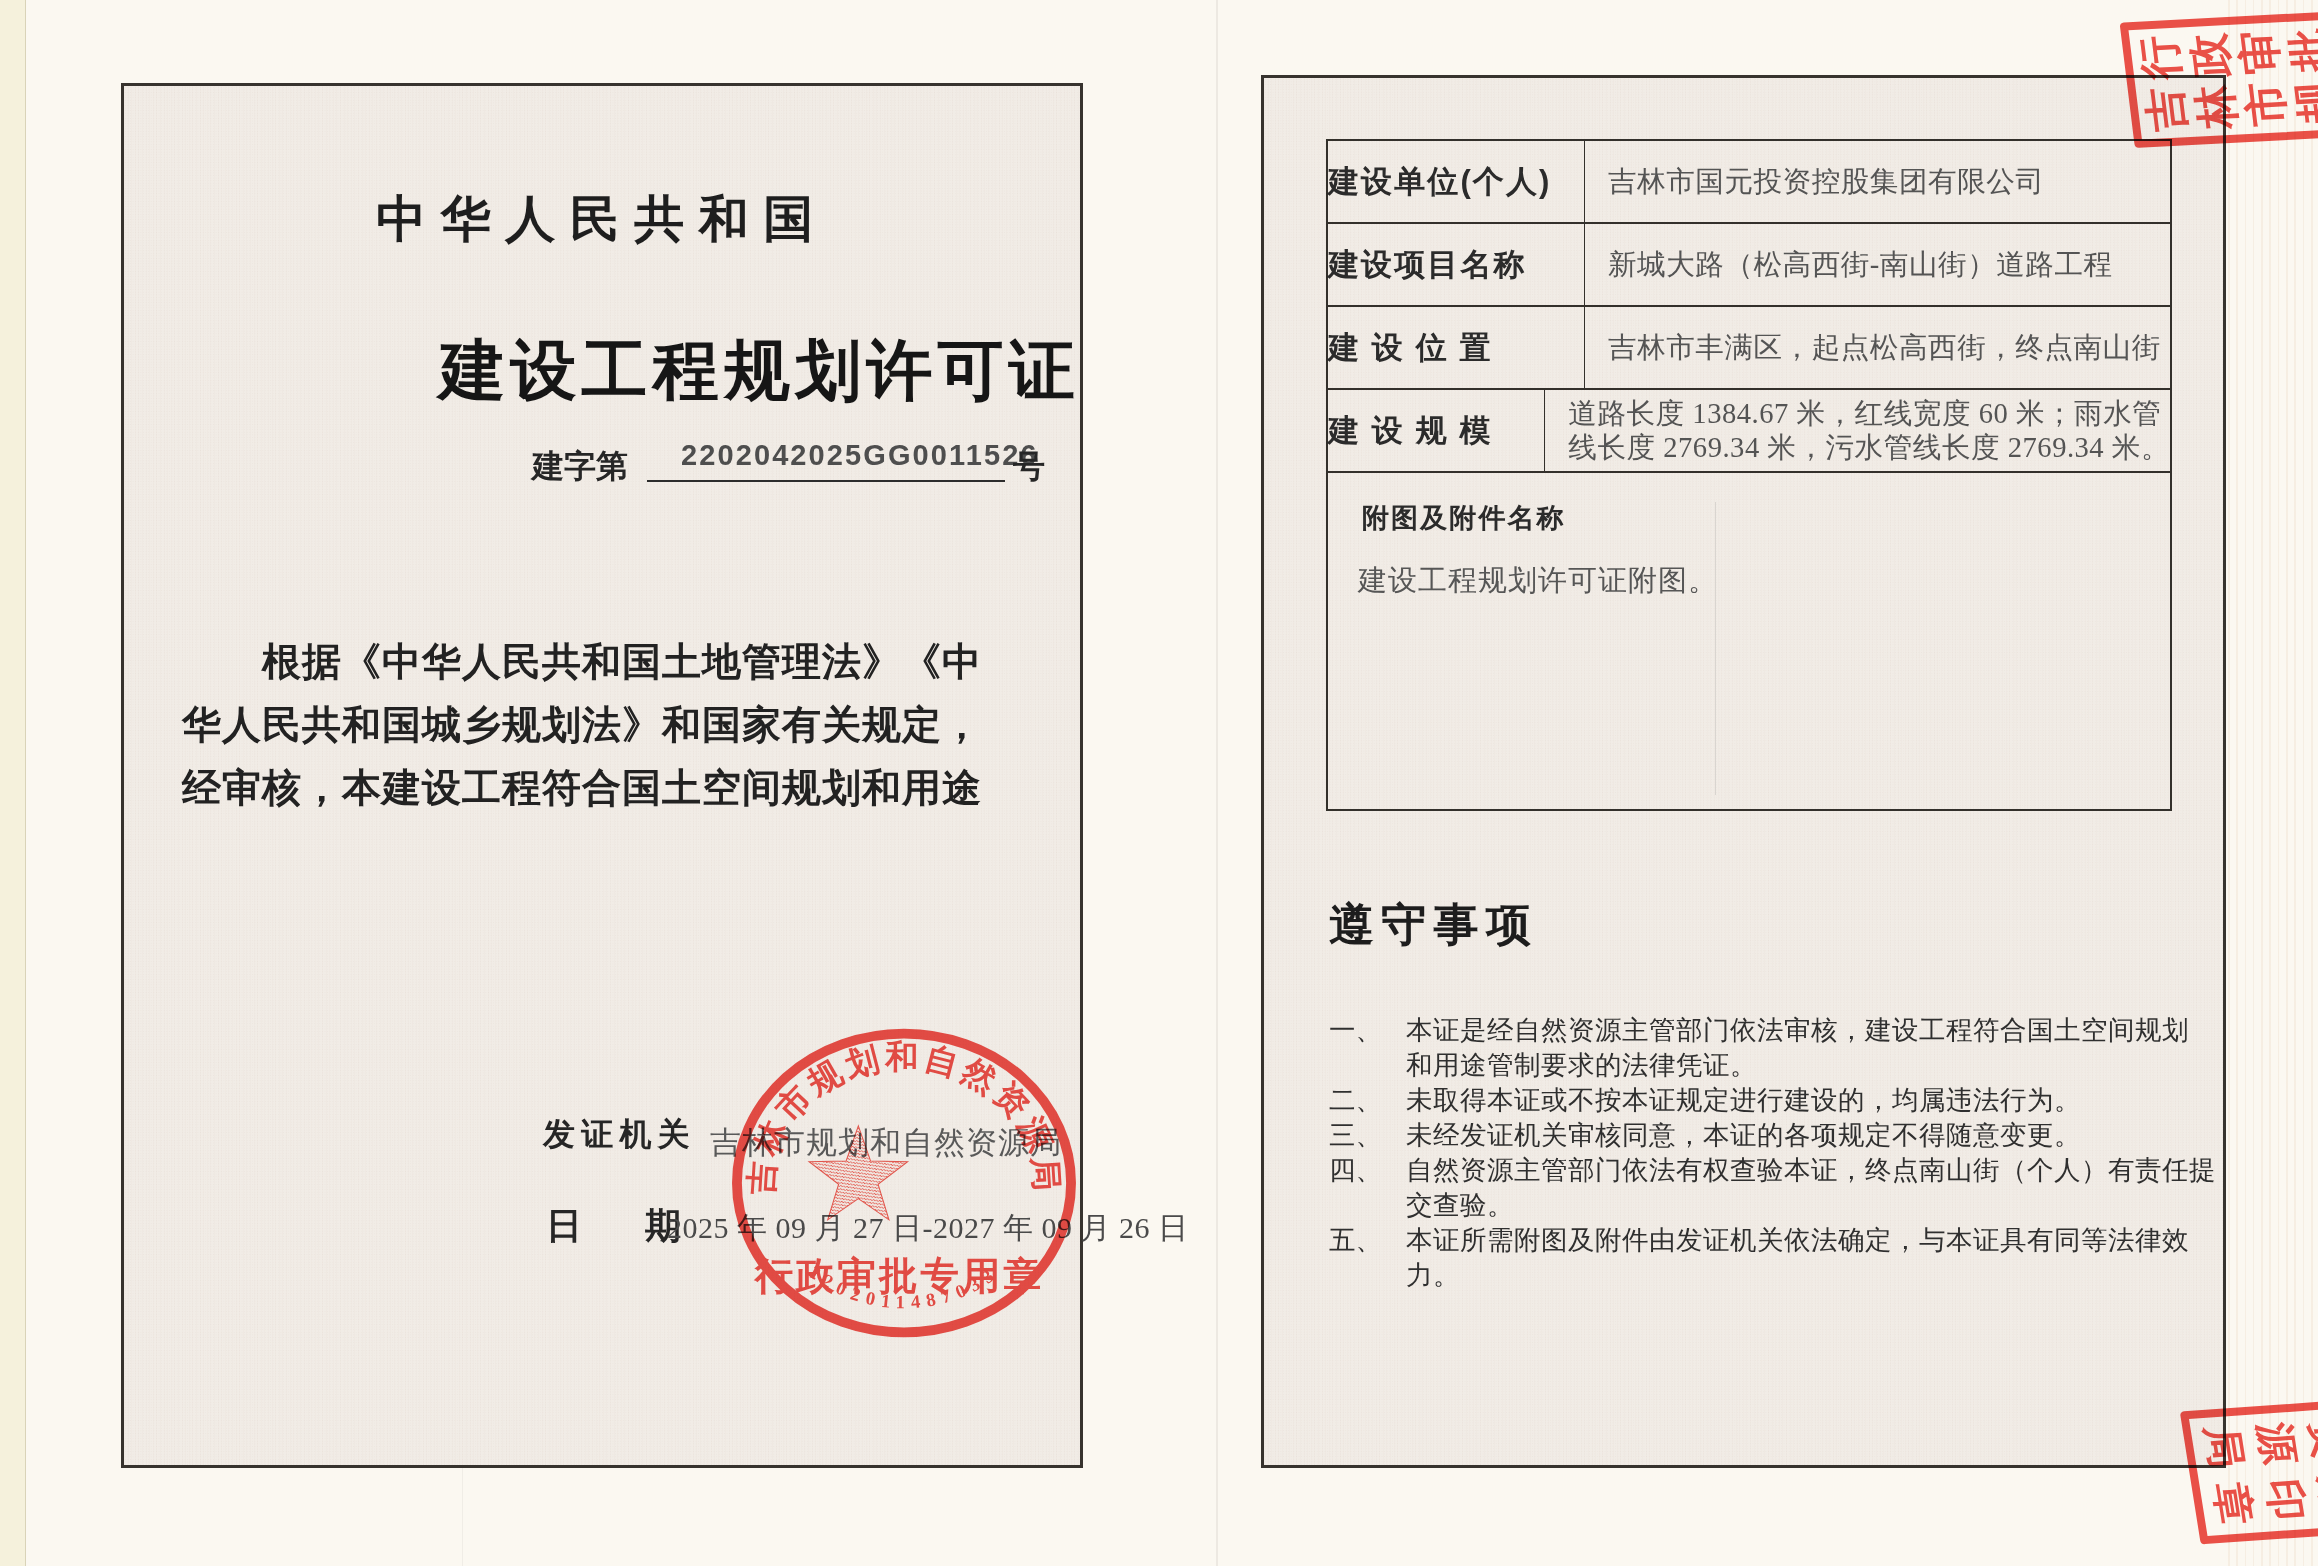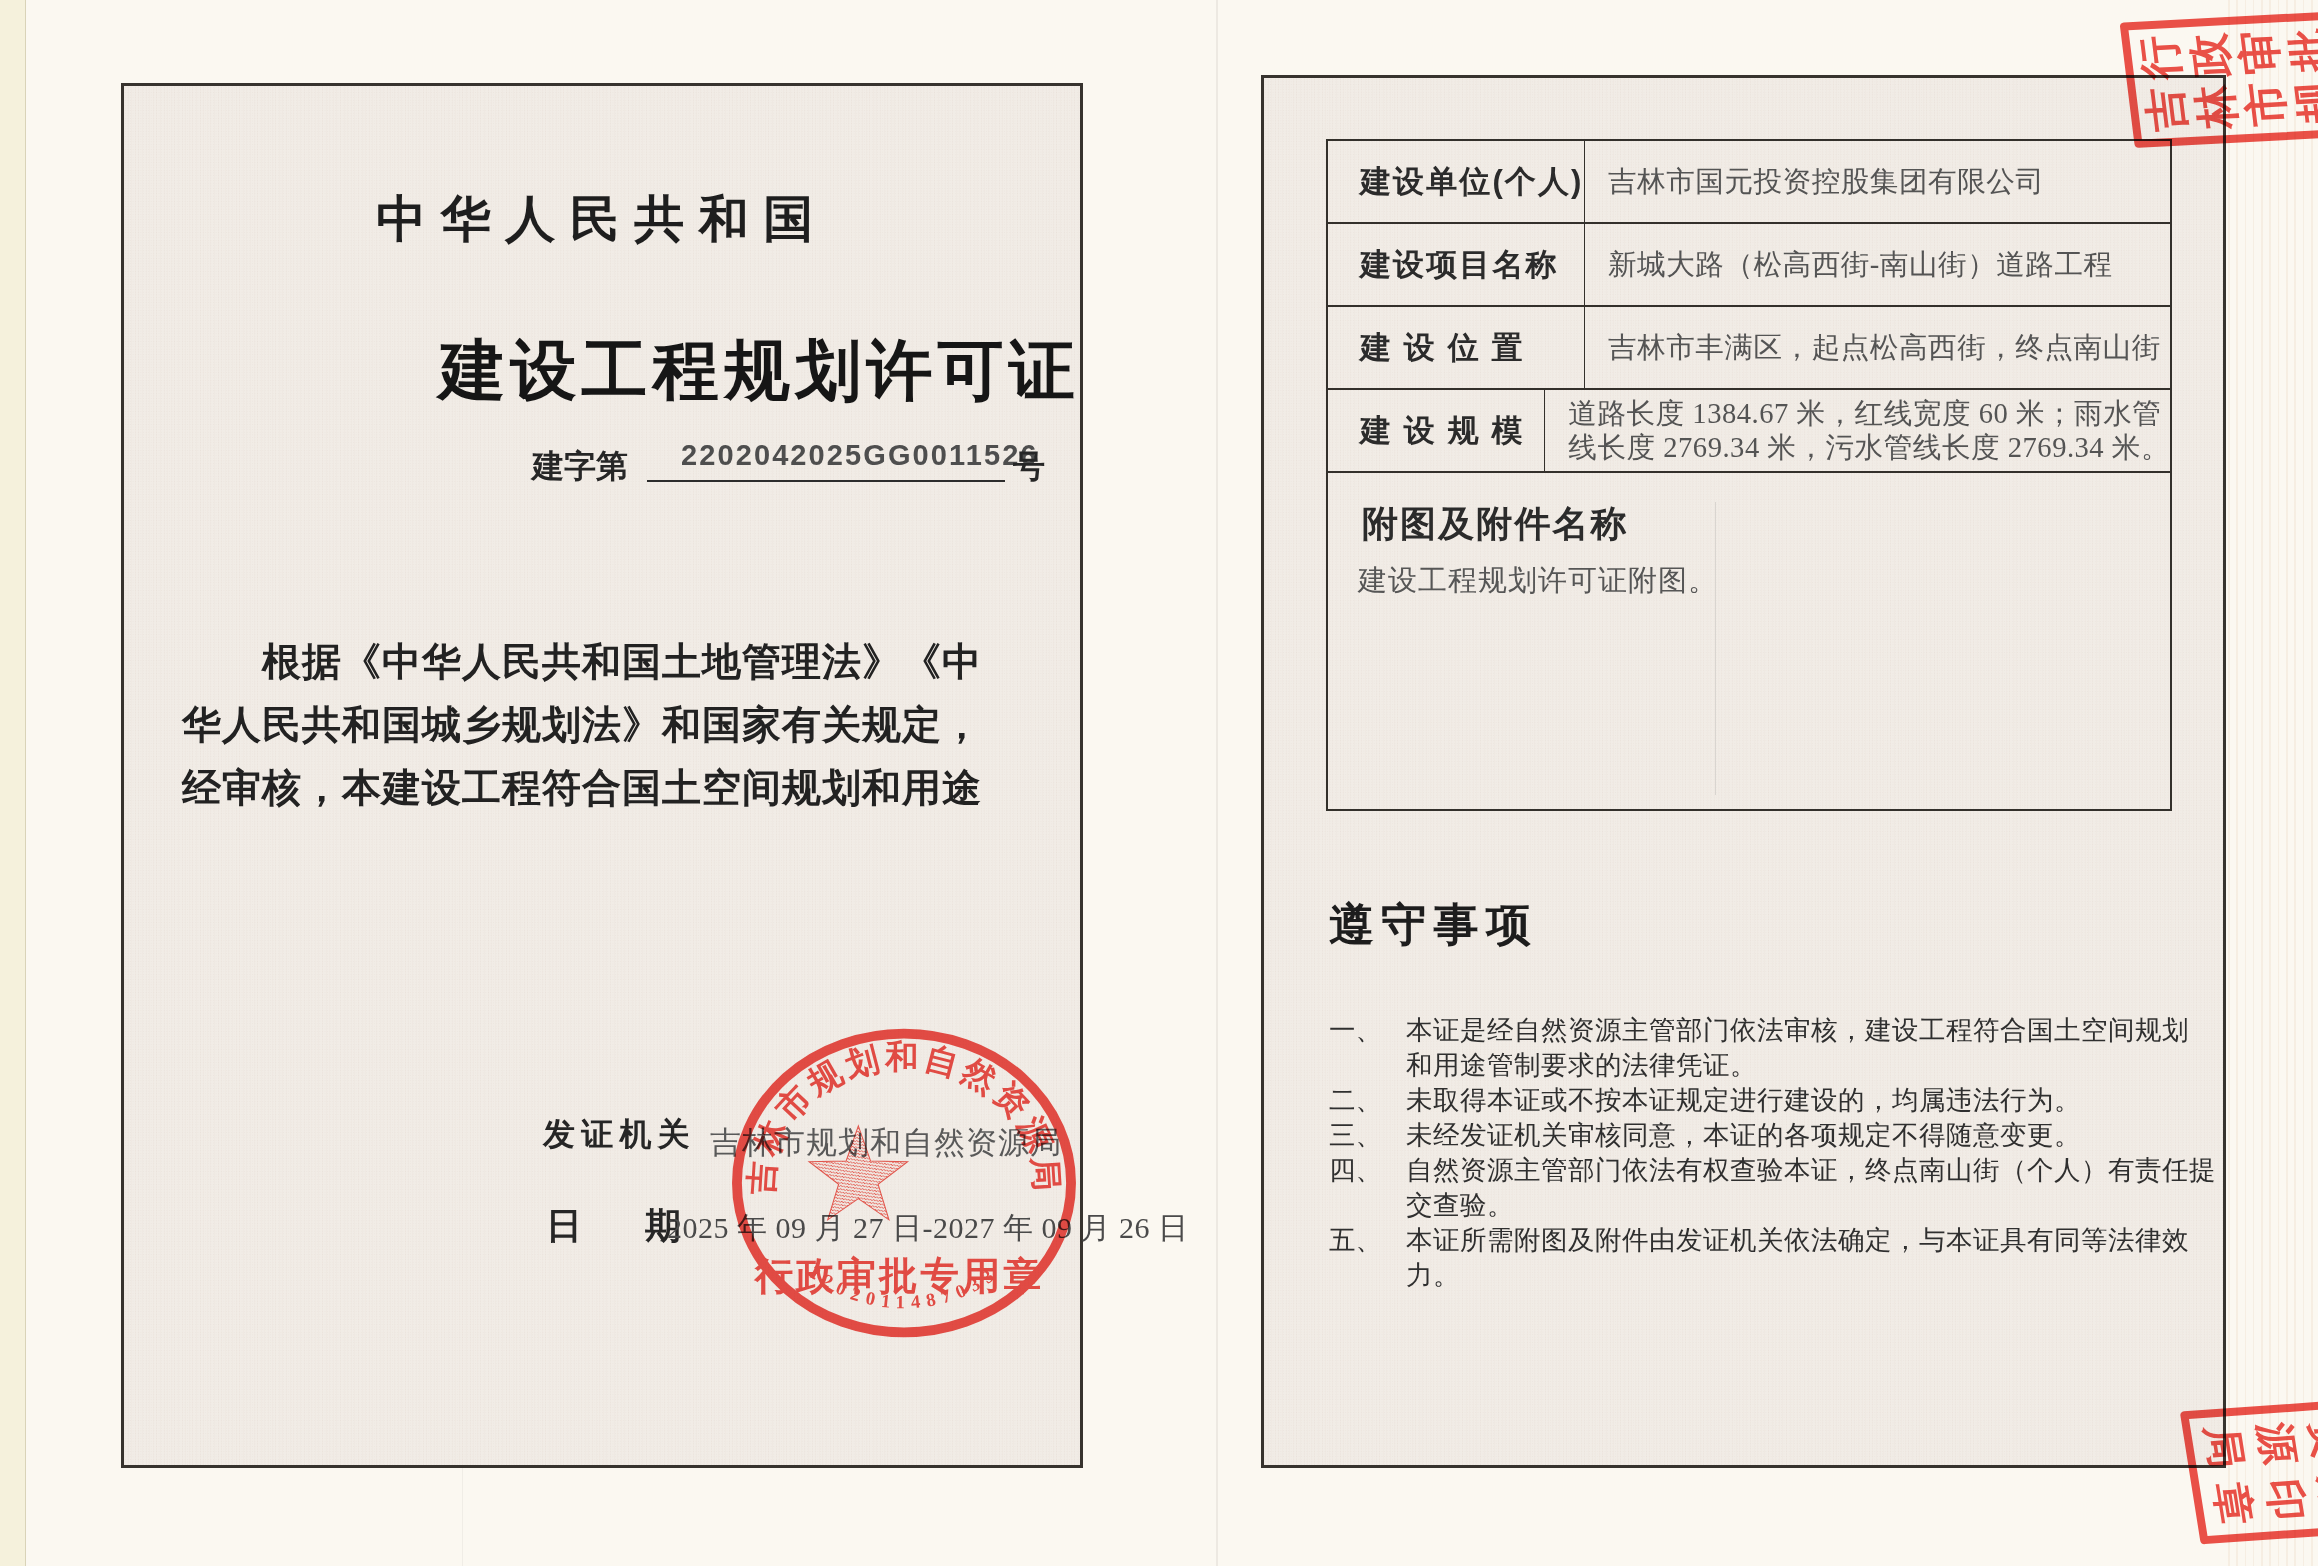--- a/index.html
+++ b/index.html
@@ -90,34 +90,34 @@
   }
 
   
   .cert-table {
     position:absolute; left:62px; top:61px; width:846px; height:672px;
     border:2.6px solid #33302b;
   }
   .trow { display:flex; height:83px; border-bottom:2.1px solid #33302b; }
   .trow .tlabel {
     width:257px; border-right:1.6px solid #33302b;
-    display:flex; align-items:center; padding-left:32px;
+    display:flex; align-items:center; 
     font-size:31px; font-weight:600; letter-spacing:2.1px; color:#2b2b2b; white-space:nowrap;
   }
   .trow .tval {
     flex:1; padding-left:23px; display:flex; flex-direction:column; justify-content:center;
   }
   .trow .tval .vline {
     font-size:28.6px; line-height:34px; letter-spacing:0.5px; color:#545454;
     font-family:"Liberation Serif","DejaVu Serif",serif; white-space:nowrap;
   }
   .attach-cell { position:relative; height:332px; }
   .attach-label {
     position:absolute; left:34px; top:27px;
-    font-size:36px; font-weight:600; letter-spacing:2.1px; color:#2b2b2b;
+    font-size:27px; font-weight:600; letter-spacing:2.1px; color:#2b2b2b;
   }
   .attach-value {
     position:absolute; left:30px; top:88px;
     font-size:29px; color:#565656; letter-spacing:1px;
     font-family:"Liberation Serif","DejaVu Serif",serif;
   }
   .attach-artifact {
     position:absolute; left:387px; top:28.6px; width:1px; height:293px;
     background:rgba(60,60,60,0.13);
   }

